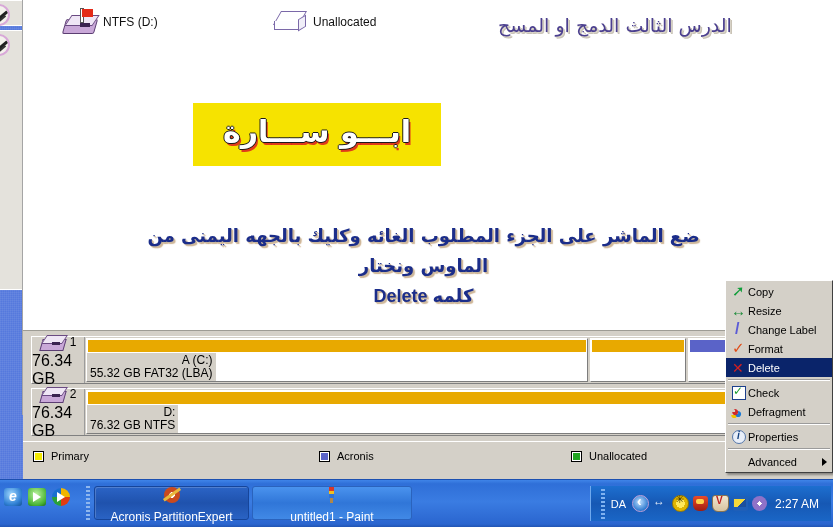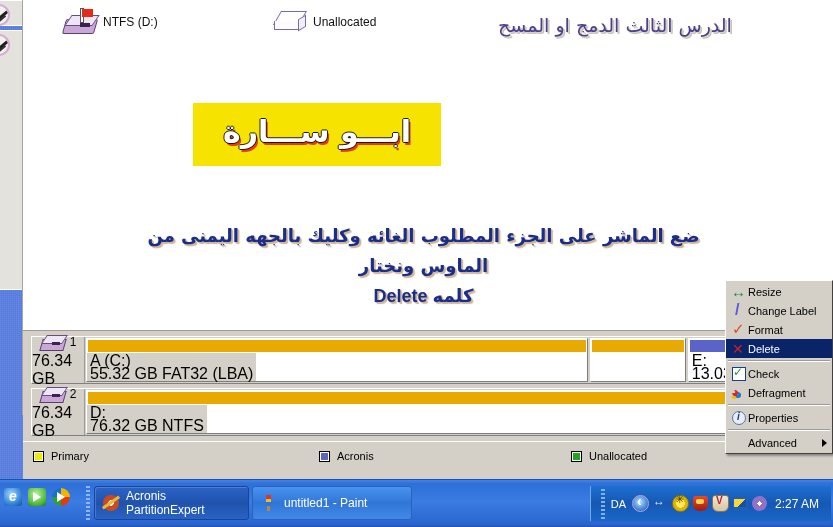--- a/index.html
+++ b/index.html
@@ -89,21 +89,21 @@
   .ic-disk .t{position:absolute;left:4px;top:3px;width:19px;height:7px;background:#efe6f5;
     border:1px solid #6a4a82;transform:skewX(-34deg);}
   .ic-disk .s{position:absolute;left:12px;top:10px;width:8px;height:3px;background:#3a2350;}
 
   .parts{flex:1;display:flex;padding:1px;gap:2px;}
   .part{position:relative;box-sizing:border-box;
     border:1px solid #ffffff;border-right-color:#7d7d7d;border-bottom-color:#7d7d7d;background:#ffffff;}
   .part .bar{height:12px;margin:1px;}
   .part.primary .bar{background:#e8a900;}
   .part.logical .bar{background:#5a63c8;}
-  .part .info{padding:1px 3px;font-size:16px;line-height:13px;color:#000;}
+  .part .info{padding:1px 3px;font-size:12px;line-height:13px;color:#000;text-align:right;}
   .part.sel .info{background:#d4d0c8;display:inline-block;}
 
   
   #legend{position:absolute;left:0;top:441px;width:811px;height:38px;background:#d4d0c8;
     border-top:1px solid #ffffff;box-sizing:border-box;}
   .legitem{position:absolute;top:8px;display:flex;align-items:center;gap:7px;text-align:center;}
   .swatch{width:11px;height:11px;border:1px solid #000;box-sizing:border-box;
     box-shadow:inset 0 0 0 1px #ffffff;}
   .legitem .t{font-size:11px;color:#000;}
 
@@ -146,21 +146,21 @@
   .ql-media::after{content:"";position:absolute;left:5px;top:4px;border-left:8px solid #ffffff;
     border-top:5px solid transparent;border-bottom:5px solid transparent;}
   .ql-fire{background:conic-gradient(#f0b500 0 25%,#e03c10 25% 50%,#29a03a 50% 75%,#1a6fd0 75% 100%);
     border-radius:50%;}
   .ql-fire::after{content:"";position:absolute;left:5px;top:4px;border-left:8px solid #ffffff;
     border-top:5px solid transparent;border-bottom:5px solid transparent;}
   .qlsep{position:absolute;left:86px;top:6px;width:4px;height:34px;
     background:repeating-linear-gradient(180deg,#8fb7ee 0 2px,transparent 2px 4px);}
 
   .taskbtn{position:absolute;top:6px;height:34px;display:flex;align-items:center;gap:7px;
-    padding:0 8px;box-sizing:border-box;color:#ffffff;font-size:12px;}
+    padding:0 8px;box-sizing:border-box;color:#ffffff;font-size:12px;flex-direction:column;}
   #task-acronis{left:94px;width:155px;
     background:linear-gradient(180deg,#2b64c6 0%,#1f52ad 50%,#2a63c4 100%);
     border:1px solid #16459a;border-radius:3px;
     box-shadow:inset 1px 1px 0 rgba(255,255,255,.18);}
   #task-paint{left:252px;width:160px;
     background:linear-gradient(180deg,#4a93ee 0%,#3076d8 50%,#4189e6 100%);
     border:1px solid #2a63bd;border-radius:3px;}
   .tico{width:16px;height:16px;flex:0 0 16px;position:relative;}
   .tico-acronis{background:radial-gradient(circle at 50% 50%,#ffffff 0 25%,#c94a1e 26% 100%);border-radius:50%;}
   .tico-acronis::after{content:"";position:absolute;left:-2px;top:6px;width:20px;height:3px;
@@ -324,20 +324,26 @@
     <div class="legitem" style="left:548px;">
       <span class="swatch" style="background:#21a521;"></span>
       <span class="t">Unallocated</span>
     </div>
   </div>
 </div>
 
 <div id="ctxmenu">
   <div class="mi">
     <span class="mic">
+        <span class="g g-copy"></span>
+      </span>
+    <span class="mlbl">Copy</span>
+  </div>
+  <div class="mi">
+    <span class="mic">
         <span class="g g-resize"></span>
       </span>
     <span class="mlbl">Resize</span>
   </div>
   <div class="mi">
     <span class="mic">
         <span class="g g-label"></span>
       </span>
     <span class="mlbl">Change Label</span>
   </div>

